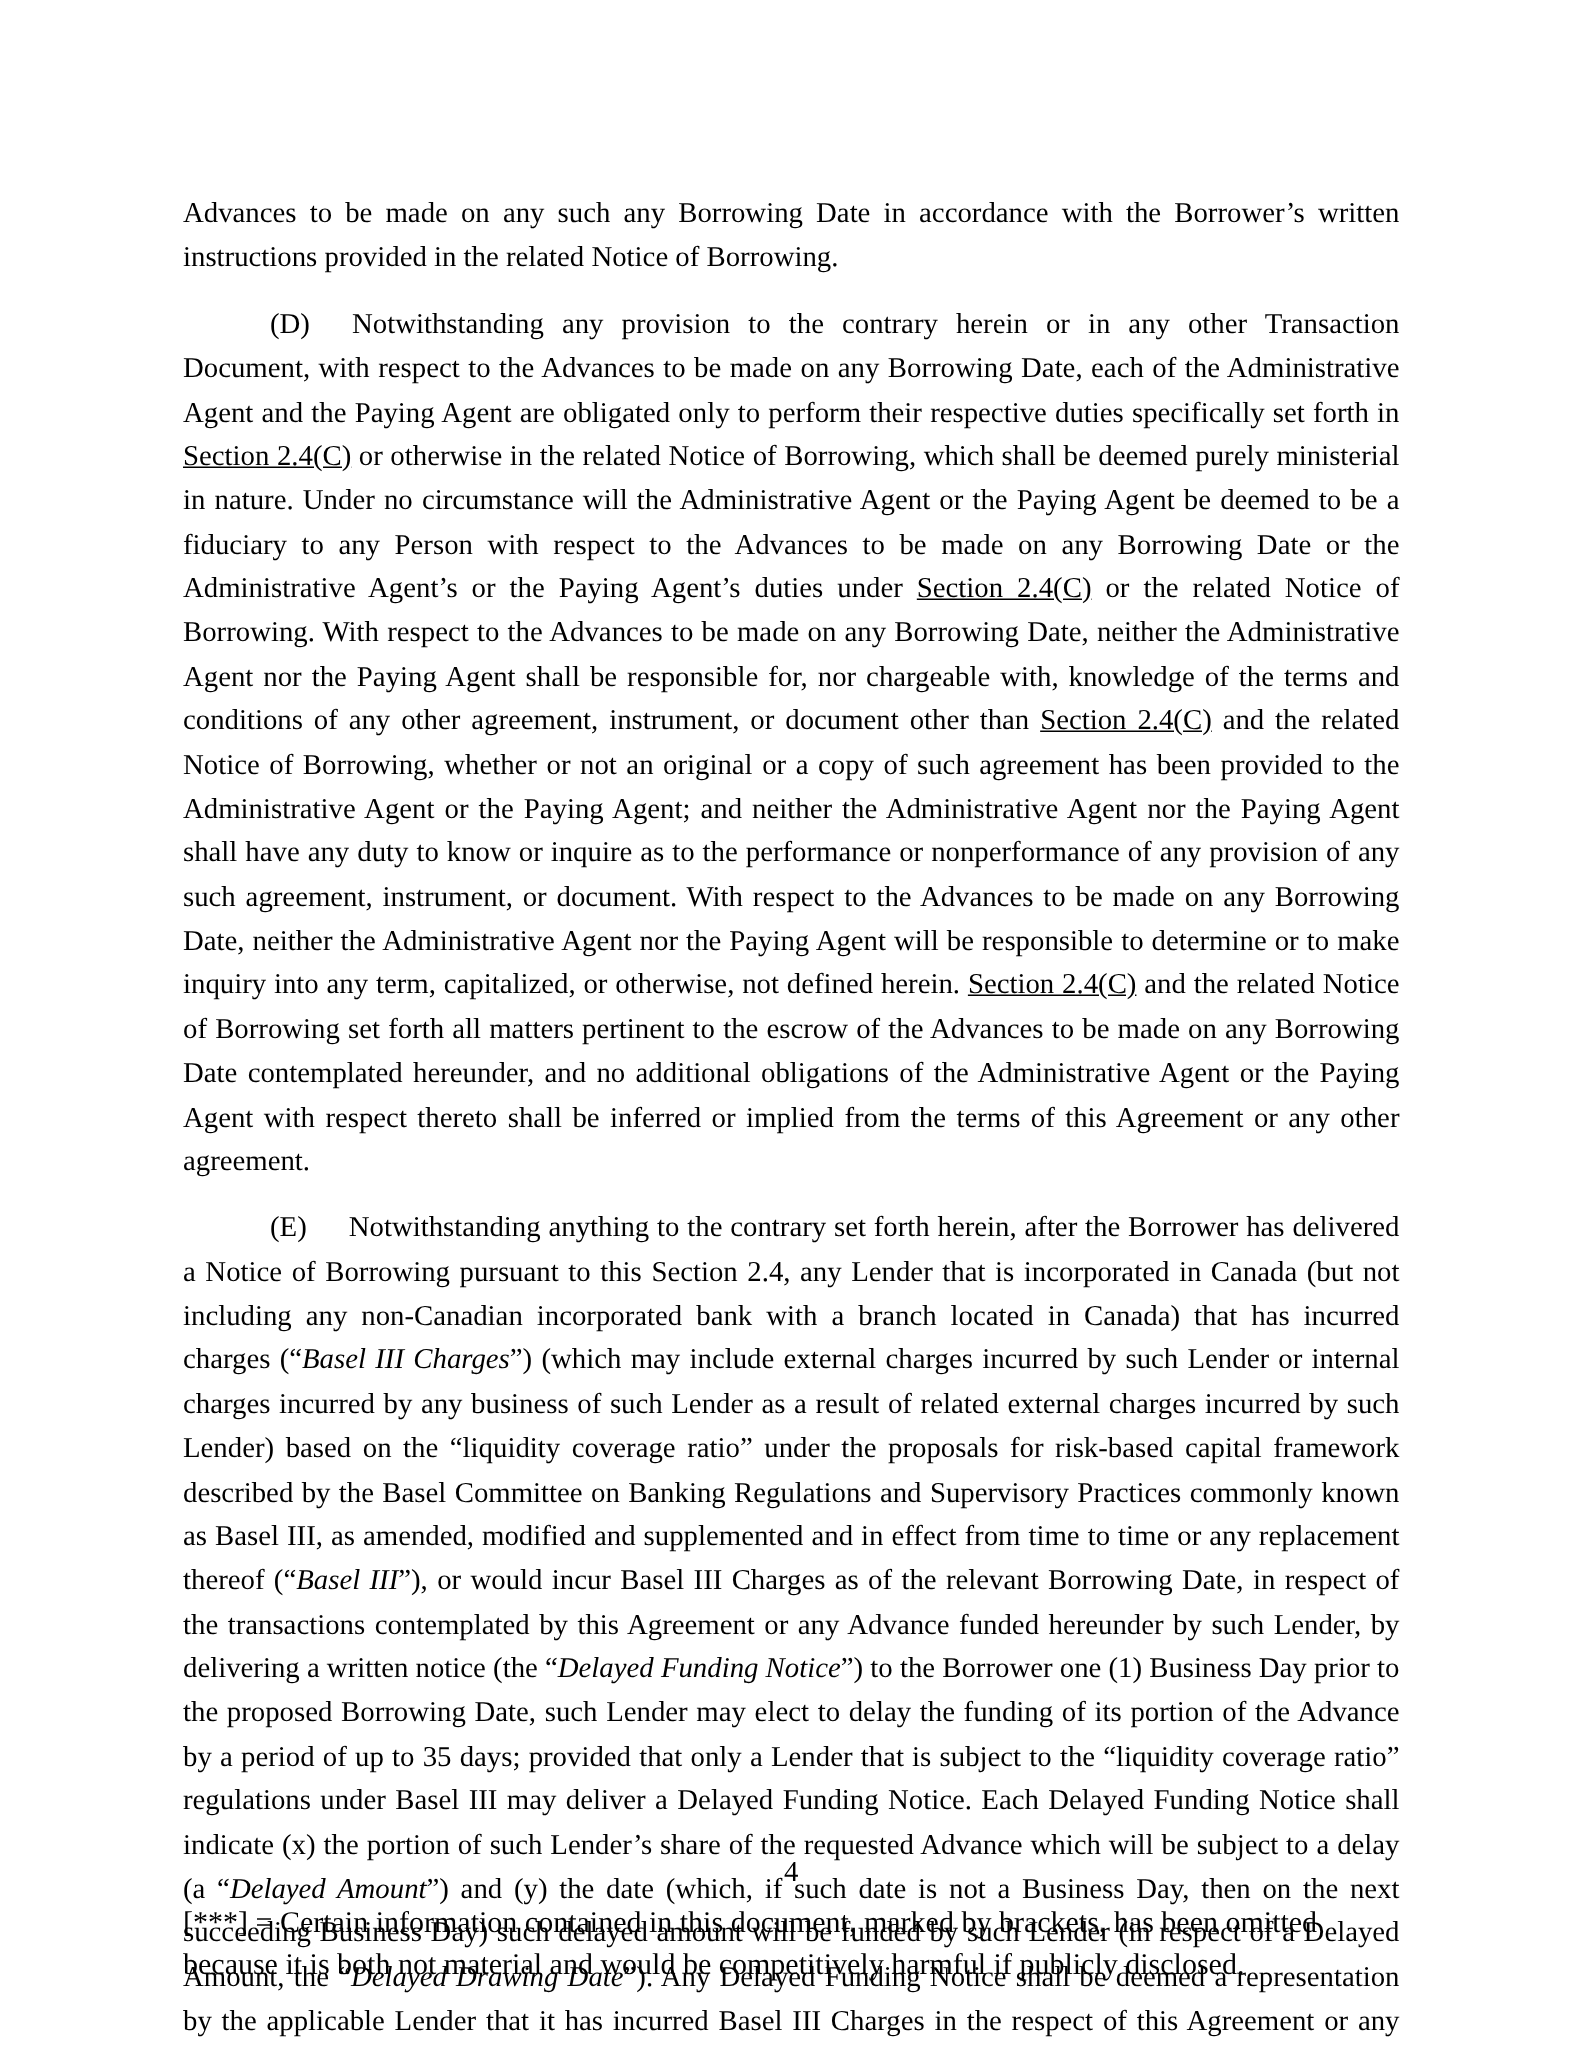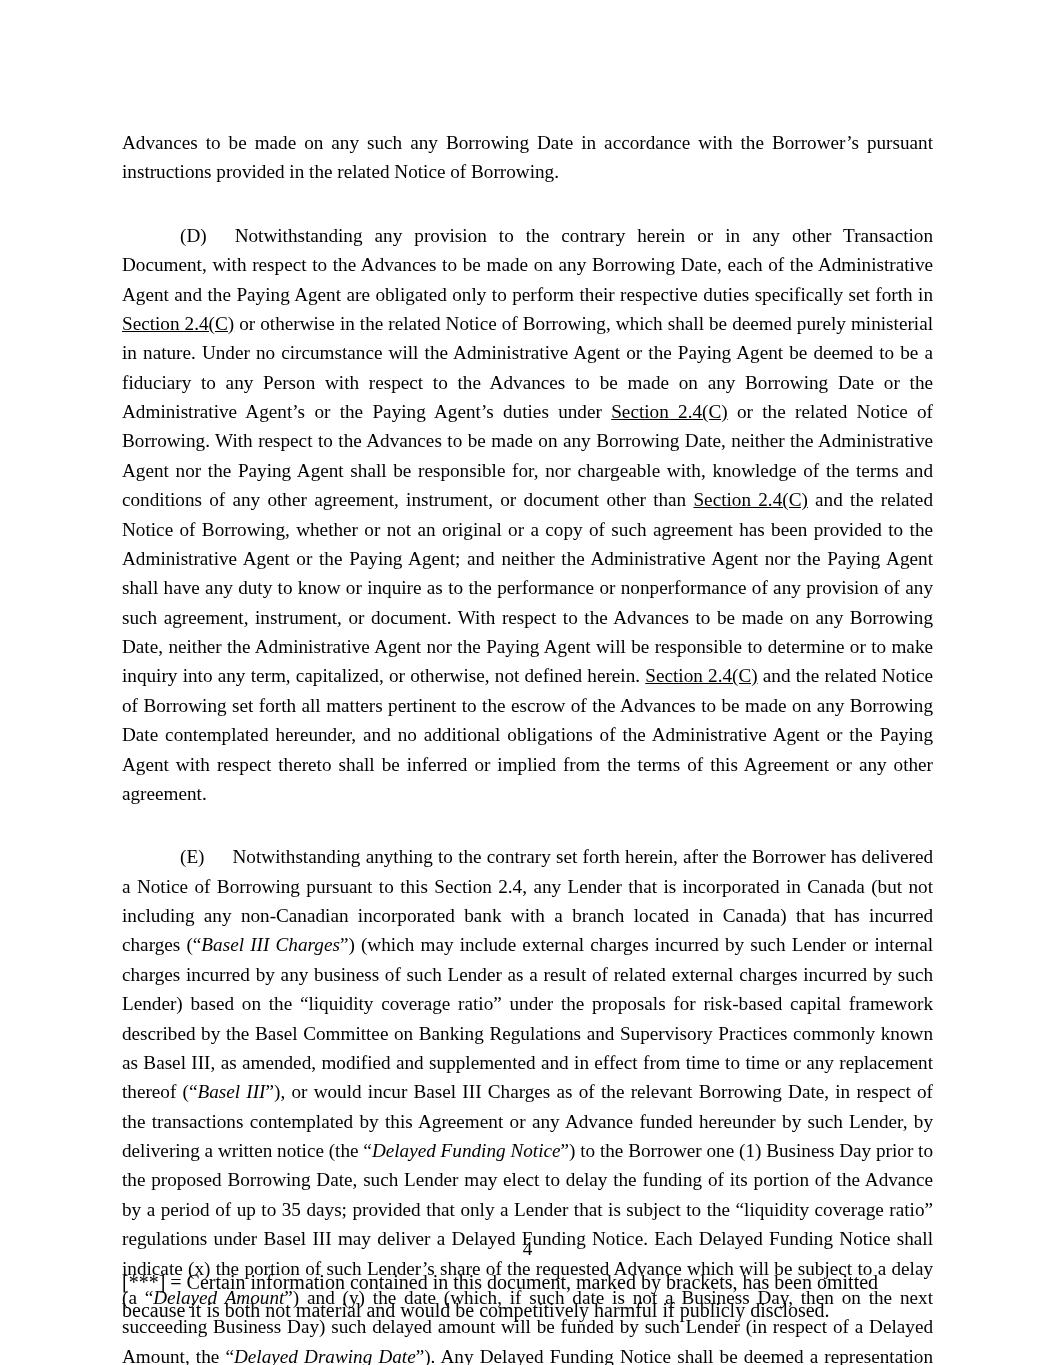--- a/index.html
+++ b/index.html
@@ -25,21 +25,21 @@
     font-size: 19.2px;
     line-height: 1.53;
     text-align: justify;
     text-justify: inter-word;
     hyphens: none;
   }
   p.para {
     margin: 0 0 0 0;
   }
   p.para + p.para {
-    margin-top: 34px;
+    margin-top: 15px;
   }
   .indent {
     display: inline-block;
     width: 58px;
   }
   .gap {
     display: inline-block;
     width: 28px;
   }
   .u {
@@ -68,21 +68,21 @@
     font-family: "Liberation Serif", "DejaVu Serif", serif;
   }
 </style>
 </head>
 <body>
 
 <div class="page">
 
   <div class="body-text">
 
-    <p class="para"><span>Advances to be made on any such any Borrowing Date in accordance with the Borrower’s pursuant instructions provided in the related Notice of Borrowing.</span></p>
+    <p class="para"><span>Advances to be made on any such any Borrowing Date in accordance with the Borrower’s written instructions provided in the related Notice of Borrowing.</span></p>
 
     <p class="para"><span class="indent"></span><span>(D)</span><span class="gap"></span><span>Notwithstanding any provision to the contrary herein or in any other Transaction Document, with respect to the Advances to be made on any Borrowing Date, each of the Administrative Agent and the Paying Agent are obligated only to perform their respective duties specifically set forth in </span><span class="u">Section 2.4(C)</span><span> or otherwise in the related Notice of Borrowing, which shall be deemed purely ministerial in nature. Under no circumstance will the Administrative Agent or the Paying Agent be deemed to be a fiduciary to any Person with respect to the Advances to be made on any Borrowing Date or the Administrative Agent’s or the Paying Agent’s duties under </span><span class="u">Section 2.4(C)</span><span> or the related Notice of Borrowing. With respect to the Advances to be made on any Borrowing Date, neither the Administrative Agent nor the Paying Agent shall be responsible for, nor chargeable with, knowledge of the terms and conditions of any other agreement, instrument, or document other than </span><span class="u">Section 2.4(C)</span><span> and the related Notice of Borrowing, whether or not an original or a copy of such agreement has been provided to the Administrative Agent or the Paying Agent; and neither the Administrative Agent nor the Paying Agent shall have any duty to know or inquire as to the performance or nonperformance of any provision of any such agreement, instrument, or document. With respect to the Advances to be made on any Borrowing Date, neither the Administrative Agent nor the Paying Agent will be responsible to determine or to make inquiry into any term, capitalized, or otherwise, not defined herein.  </span><span class="u">Section 2.4(C)</span><span> and the related Notice of Borrowing set forth all matters pertinent to the escrow of the Advances to be made on any Borrowing Date contemplated hereunder, and no additional obligations of the Administrative Agent or the Paying Agent with respect thereto shall be inferred or implied from the terms of this Agreement or any other agreement.</span></p>
 
     <p class="para"><span class="indent"></span><span>(E)</span><span class="gap"></span><span>Notwithstanding anything to the contrary set forth herein, after the Borrower has delivered a Notice of Borrowing pursuant to this Section 2.4, any Lender that is incorporated in Canada (but not including any non-Canadian incorporated bank with a branch located in Canada) that has incurred charges (“</span><span class="i">Basel III Charges</span><span>”) (which may include external charges incurred by such Lender or internal charges incurred by any business of such Lender as a result of related external charges incurred by such Lender) based on the “liquidity coverage ratio” under the proposals for risk-based capital framework described by the Basel Committee on Banking Regulations and Supervisory Practices commonly known as Basel III, as amended, modified and supplemented and in effect from time to time or any replacement thereof (“</span><span class="i">Basel III</span><span>”), or would incur Basel III Charges as of the relevant Borrowing Date, in respect of the transactions contemplated by this Agreement or any Advance funded hereunder by such Lender, by delivering a written notice (the “</span><span class="i">Delayed Funding Notice</span><span>”) to the Borrower one (1) Business Day prior to the proposed Borrowing Date, such Lender may elect to delay the funding of its portion of the Advance by a period of up to 35 days; provided that only a Lender that is subject to the “liquidity coverage ratio” regulations under Basel III may deliver a Delayed Funding Notice. Each Delayed Funding Notice shall indicate (x) the portion of such Lender’s share of the requested Advance which will be subject to a delay (a “</span><span class="i">Delayed Amount</span><span>”) and (y) the date (which, if such date is not a Business Day, then on the next succeeding Business Day) such delayed amount will be funded by such Lender (in respect of a Delayed Amount, the “</span><span class="i">Delayed Drawing Date</span><span>”). Any Delayed Funding Notice shall be deemed a representation by the applicable Lender that it has incurred Basel III Charges in the respect of this Agreement or any Advance held by it hereunder. Notwithstanding anything to the contrary set forth herein, in the event a Lender elects to delay funding a portion of</span></p>
 
   </div>
 
   <div class="page-number">4</div>
 
   <div class="footnote">[***] = Certain information contained in this document, marked by brackets, has been omitted because it is both not material and would be competitively harmful if publicly disclosed.</div>

